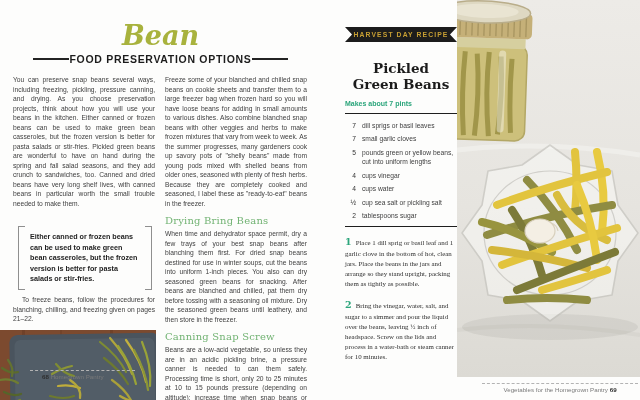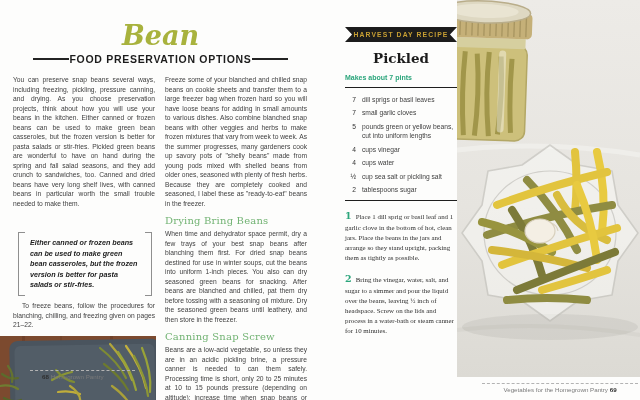--- a/index.html
+++ b/index.html
@@ -14,21 +14,21 @@
               font-size:27px; line-height:1; color:var(--accent-olive,#a8b23d); }
   .subtitle-row { display:flex; align-items:center; justify-content:center; margin-top:4px; }
   .subtitle-row .rule { width:36px; height:2px; background:#232323; }
   .lp-subtitle { font-size:10.5px; font-weight:bold; letter-spacing:.7px; text-transform:uppercase; color:#1c1c1c; }
 
   .columns { display:flex; gap:10px; margin-top:10px; }
   .col { width:142px; }
   .col p { font-size:6.7px; line-height:1.42; text-align:justify; }
   p.indent { text-indent:9px; margin-top:4px; }
 
-  .callout { position:relative; margin:24px 3px 5px 5px; padding:6px 12px;font-style:italic; }
+  .callout { position:relative; margin:18px 3px 5px 5px; padding:6px 12px; }
   .callout::before, .callout::after { content:""; position:absolute; top:0; bottom:0; width:6px; }
   .callout::before { left:0; border-left:1px solid #8f8f8f; border-top:1px solid #8f8f8f; border-bottom:1px solid #8f8f8f; }
   .callout::after  { right:0; border-right:1px solid #8f8f8f; border-top:1px solid #8f8f8f; border-bottom:1px solid #8f8f8f; }
   .callout p { font-weight:bold; font-size:7.2px; line-height:1.45; text-align:left; color:#222; }
 
   .photo-left { width:156px; height:94px; margin-left:-13px; margin-top:6px; }
   .photo-left svg { display:block; }
 
   .col h3 { font-family:"DejaVu Serif", serif; font-weight:500; font-size:10px;
             color:var(--accent-green,#72b373); margin:7px 0 3px; letter-spacing:.2px; }
@@ -41,21 +41,21 @@
   .footer-right { right:2px; width:156px; text-align:center; }
 
   
   .page-right { position:relative; width:320px; height:400px; }
   .recipe-col { position:absolute; left:25px; top:0; width:112px; }
   .ribbon { margin-top:27px; height:15px; line-height:15px; background:var(--ribbon-black,#1c1c1c);
             color:var(--ribbon-gold,#c79f33); text-align:center; font-size:6.8px; font-weight:bold;
             letter-spacing:1.1px; text-transform:uppercase;
             clip-path:polygon(0 0,100% 0,calc(100% - 7px) 50%,100% 100%,0 100%,7px 50%); }
   .recipe-title { font-family:"DejaVu Serif", serif; font-weight:bold; font-size:13.5px;
-                  line-height:1.18; text-align:center; color:#1b1b1b; margin-top:9px; }
+                  line-height:1.18; text-align:center; color:#1b1b1b; margin-top:19px; }
   .yield { margin-top:7px; font-size:7px; font-weight:bold; color:var(--accent-teal,#2ba57b); }
   .hr { border-top:1.5px solid #1e1e1e; margin-top:6px; }
   .ingredients { margin-top:7px; }
   .ing-row { display:flex; gap:6px; margin-bottom:4.5px; }
   .ing-qty { width:11px; flex:none; text-align:right; font-size:6.7px; line-height:1.35; color:#333; }
   .ing-text { font-size:6.7px; line-height:1.35; }
   .steps { margin-top:8px; }
   .step { font-family:"Liberation Serif", serif; font-size:6.9px; line-height:1.45;
           color:#2f2f2f; margin-bottom:9px; }
   .step-num { font-family:"DejaVu Serif", serif; font-weight:bold; font-size:9.5px;
@@ -145,20 +145,21 @@
     </div>
   </div>
 
   <div class="page page-right">
     <div class="recipe-col">
       <div class="ribbon">
         <span>Harvest Day Recipe</span>
       </div>
       <div class="recipe-title">
         <div>Pickled</div>
+        <div>Green Beans</div>
       </div>
       <div class="yield">Makes about 7 pints</div>
       <div class="hr"></div>
 
       <div class="ingredients">
         <div class="ing-row">
           <span class="ing-qty">7</span>
           <span class="ing-text">dill sprigs or basil leaves</span>
         </div>
         <div class="ing-row">

